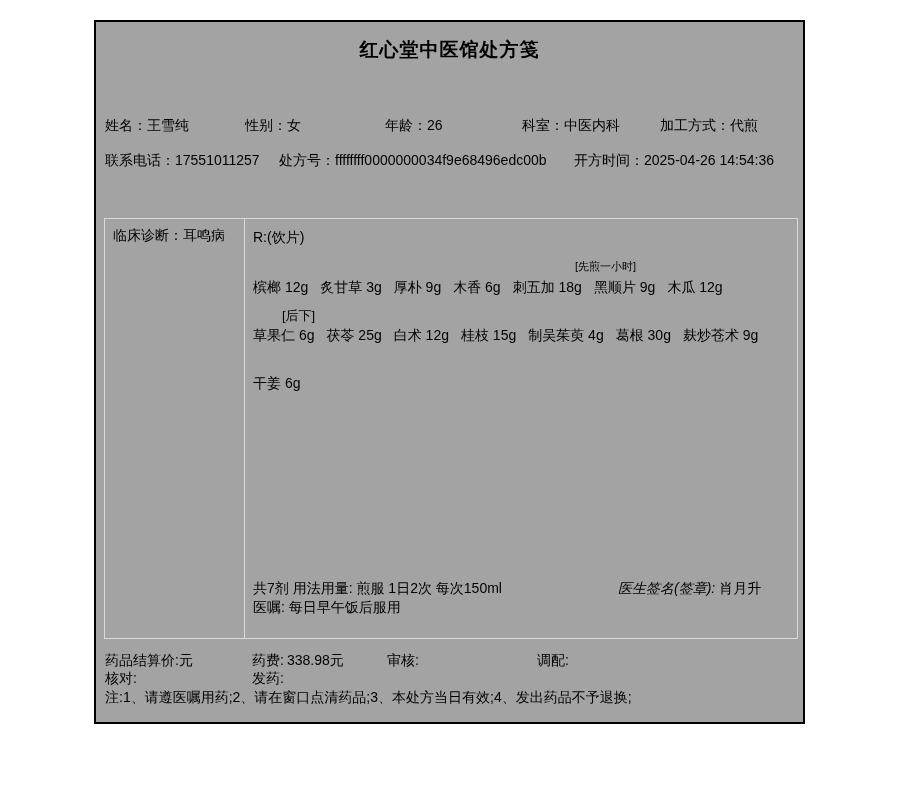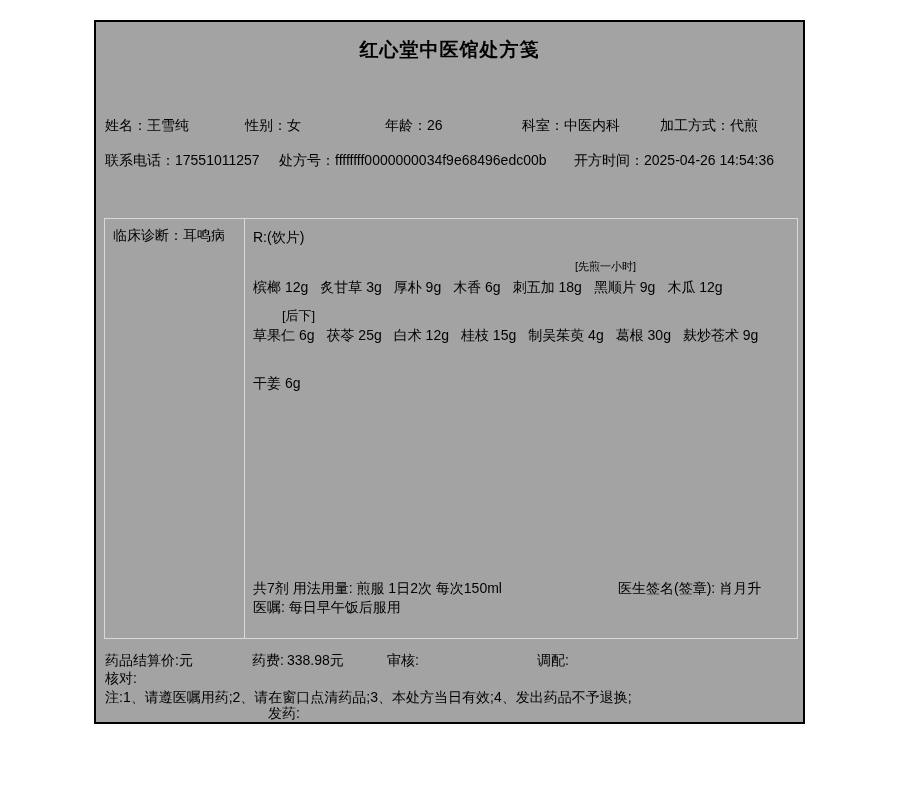--- a/index.html
+++ b/index.html
@@ -51,21 +51,21 @@
   }
   .rx-header { position: absolute; left: 8px;  top: 10px; }
   .note-pre  { position: absolute; left: 330px; top: 40px; font-size: 11px; }
   .herb-line { position: absolute; white-space: nowrap; display: flex; gap: 12px; }
   .line1 { left: 8px; top: 60px; text-align: center; }
   .note-later { position: absolute; left: 37px; top: 88px; font-size: 13px; }
   .line2 { left: 8px; top: 108px; align-items: flex-end; }
   .line3 { left: 8px; top: 156px; }
   .usage   { position: absolute; left: 8px;   top: 361px; white-space: nowrap; }
   .doctor  { position: absolute; left: 373px; top: 361px; white-space: nowrap; }
-  .doctor .lbl { margin-right: 4px; }
+  .doctor .lbl { margin-right: 4px; font-style: italic; }
   .advice  { position: absolute; left: 8px;   top: 380px; white-space: nowrap; }
   .foot .lbl { margin-right: 3px; }
   .note-row { white-space: nowrap; }
 </style>
 </head>
 <body>
 
 <div class="doc">
 
   <div class="title">红心堂中医馆处方笺</div>
@@ -141,18 +141,18 @@
   </div>
   <div class="field foot" style="left:291px; top:630px;">
     <span>审核:</span>
   </div>
   <div class="field foot" style="left:441px; top:630px;">
     <span>调配:</span>
   </div>
   <div class="field foot" style="left:9px; top:648px;">
     <span>核对:</span>
   </div>
-  <div class="field foot" style="left:172px; top:648px;margin-top:35px;">
+  <div class="field foot" style="left:156px; top:648px;">
     <span>发药:</span>
   </div>
   <div class="field note-row" style="left:9px; top:667px;text-align:right;">注:1、请遵医嘱用药;2、请在窗口点清药品;3、本处方当日有效;4、发出药品不予退换;</div>
 
 </div>
 
 </body></html>

